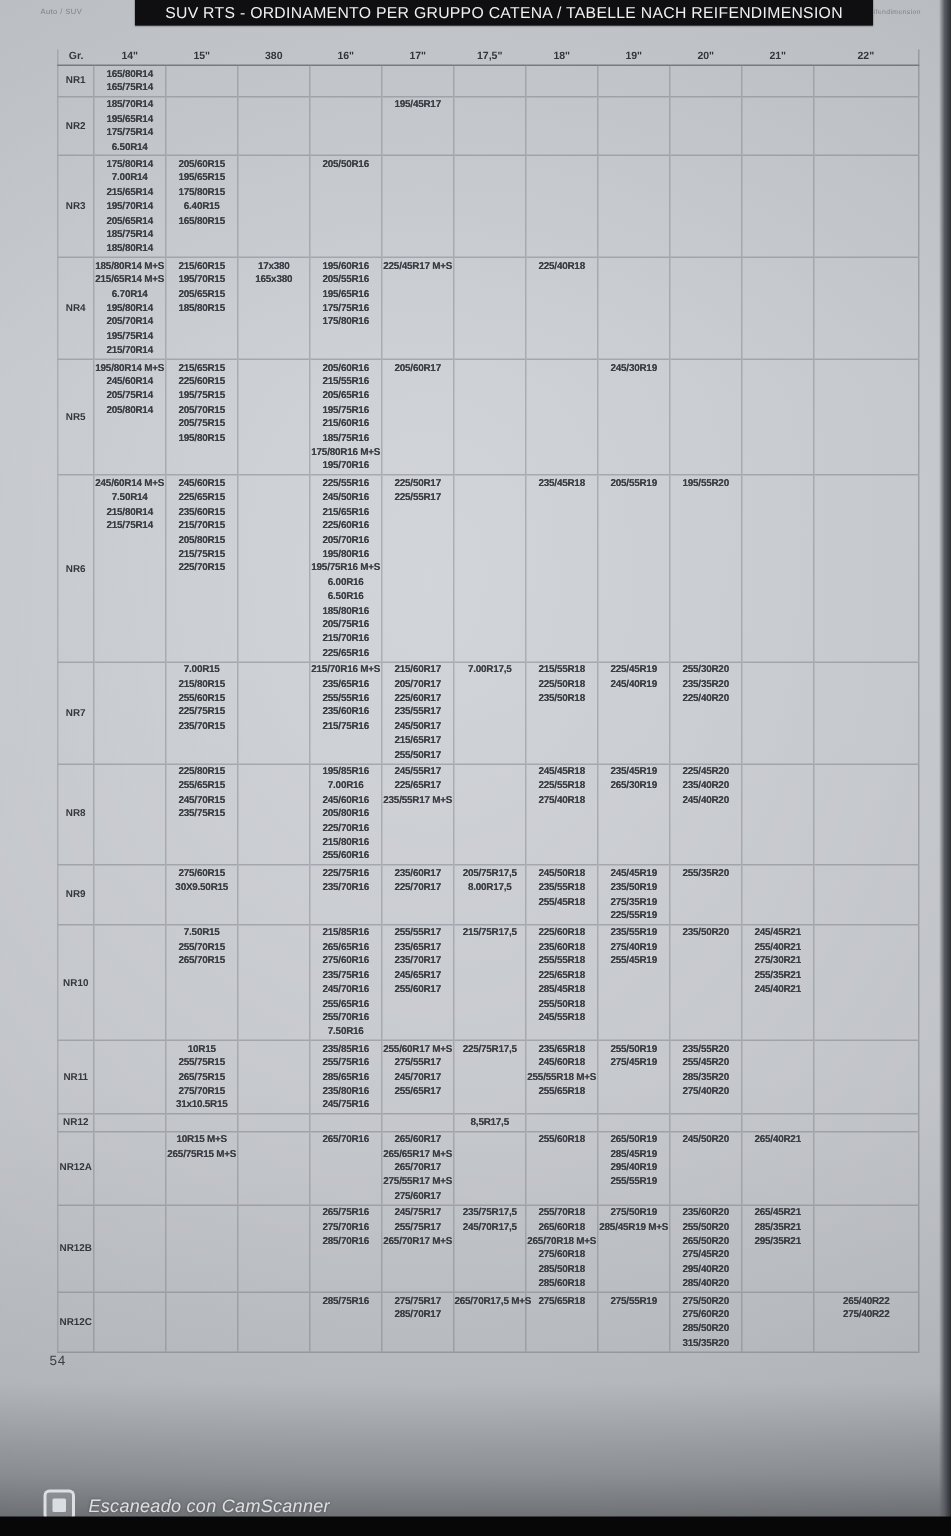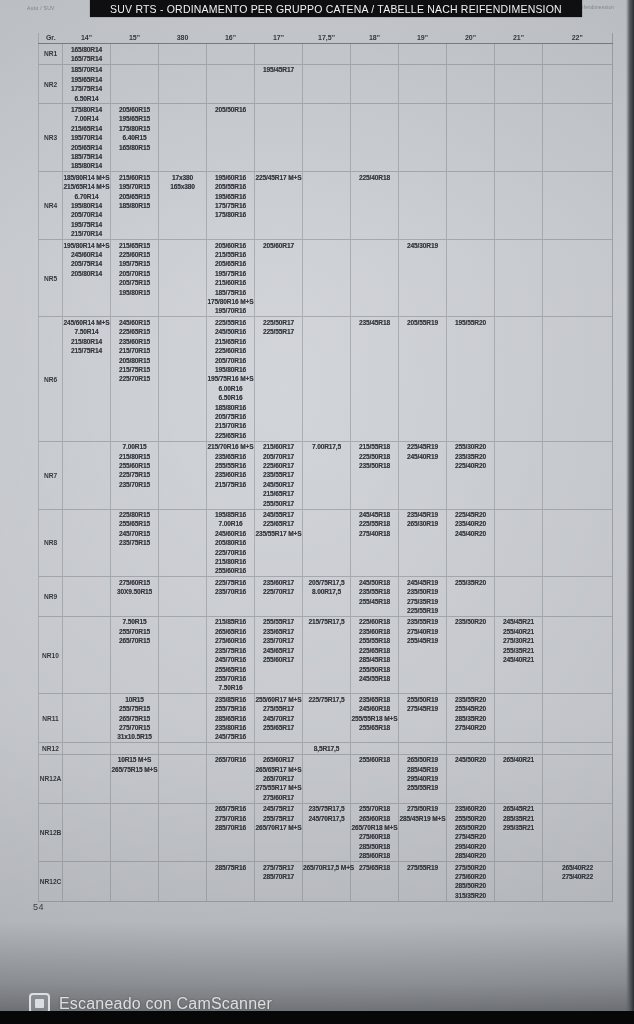--- a/index.html
+++ b/index.html
@@ -60,22 +60,23 @@
     line-height:9.4px;white-space:nowrap;letter-spacing:-0.15px;
     text-shadow:0 0 0.4px rgba(50,52,58,0.7);
   }
   .page-number{
     position:absolute;left:33px;top:902px;
     font-size:9px;color:#3a3d44;letter-spacing:0.5px;
   }
   .watermark{
     position:absolute;left:29px;top:993px;
     display:flex;align-items:center;gap:9px;
-    color:rgba(243,244,246,0.85);font-size:16px;letter-spacing:0.2px;
+    color:rgba(243,244,246,0.85);font-size:12px;letter-spacing:0.2px;
     text-shadow:0 0 2px rgba(40,42,46,0.5);
+    font-style:italic;
   }
   .ws-icon{
     width:17px;height:17px;border-radius:4px;position:relative;
     background:rgba(150,155,161,0.55);
     border:2px solid rgba(236,238,241,0.85);
   }
   .ws-icon::before{
     content:"";position:absolute;left:4px;top:4px;width:9px;height:9px;
     background:rgba(240,242,245,0.8);border-radius:1px;
   }

